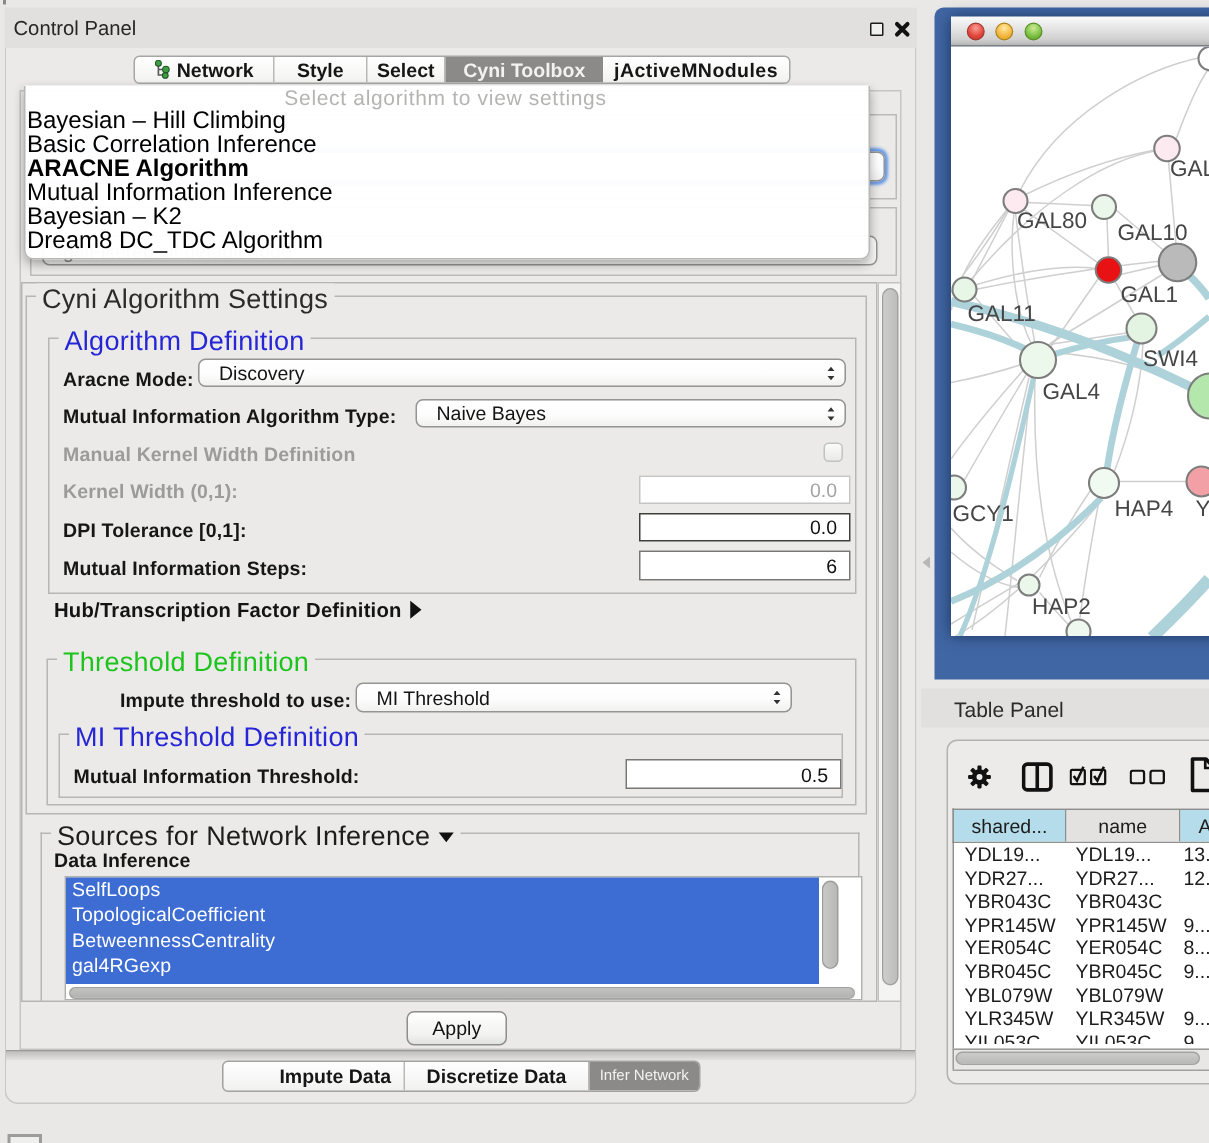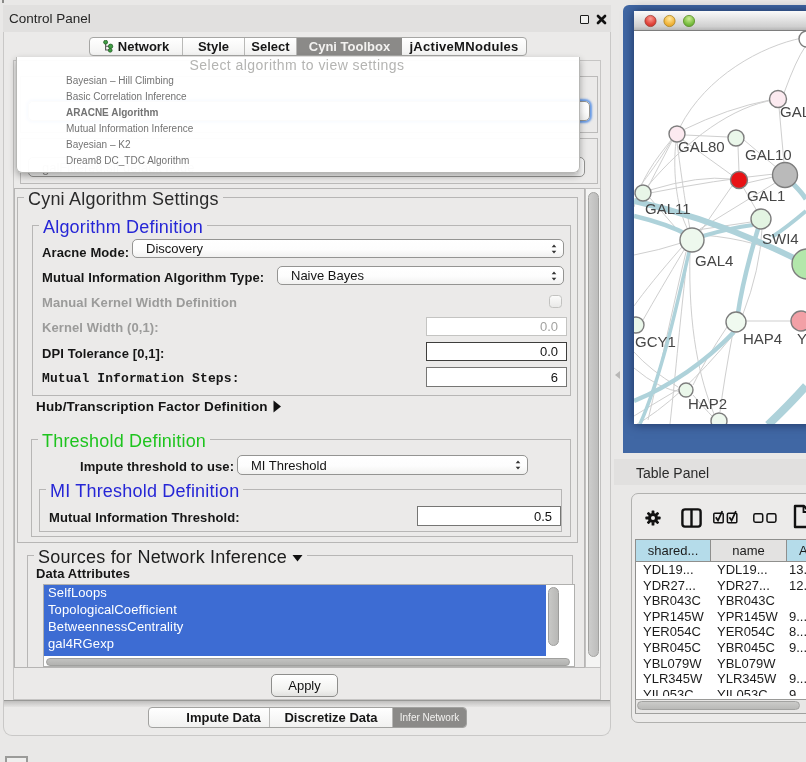--- a/index.html
+++ b/index.html
@@ -78,21 +78,21 @@
   <svg class="carets" viewBox="0 0 7 12">
       <path d="M0.8 4 L3.5 0.8 L6.2 4 Z M0.8 8 L3.5 11.2 L6.2 8 Z" fill="#333"></path>
     </svg>
 </div>
 <div class="lblg" style="left:42px;top:295px;">Manual Kernel Width Definition</div>
 <div class="abs" style="left:549px;top:295px;width:13px;height:13px;background:linear-gradient(180deg,#fbfbfa,#e9e9e8);border:1px solid #c2c2c0;border-radius:3.5px;box-sizing:border-box;"></div>
 <div class="lblg" style="left:42px;top:320px;">Kernel Width (0,1):</div>
 <div class="field" style="left:426px;top:317px;width:141px;height:19px;border:1px solid #c4c4c2;color:#a3a3a1;">0.0</div>
 <div class="lbl" style="left:42px;top:346px;">DPI Tolerance [0,1]:</div>
 <div class="field" style="left:426px;top:342px;width:141px;height:19px;border:1.6px solid #3e3e3c;">0.0</div>
-<div class="lbl" style="left:42px;top:371px;font-family:Liberation Mono, monospace;">Mutual Information Steps:</div>
+<div class="lbl" style="left:42px;top:371px;">Mutual Information Steps:</div>
 <div class="field" style="left:426px;top:367px;width:141px;height:20px;border:1.4px solid #767674;">6</div>
 
 <div class="abs" style="left:36px;top:399px;font-size:13.5px;font-weight:bold;letter-spacing:0.15px;color:#141414;">Hub/Transcription Factor Definition</div>
 <svg class="abs" style="left:272px;top:400px;" width="10" height="13" viewBox="0 0 10 13">
     <path d="M1.5 0.5 L9 6.5 L1.5 12.5 Z" fill="#111"></path>
   </svg>
 
 <div class="group" style="left:31px;top:439px;width:540px;height:98px;">
   <span class="gtitle" style="color:#1ec41e;">Threshold Definition</span>
 </div>
@@ -106,21 +106,21 @@
   <span class="gtitle" style="color:#2626d6;">MI Threshold Definition</span>
 </div>
 <div class="lbl" style="left:49px;top:510px;">Mutual Information Threshold:</div>
 <div class="field" style="left:417px;top:506px;width:144px;height:20px;border:1.4px solid #767674;">0.5</div>
 
 <div class="group" style="left:27px;top:555px;width:546px;height:113px;border-bottom:none;">
   <span class="gtitle" style="color:#1d1d1d;">Sources for Network Inference <svg width="11" height="8" viewBox="0 0 11 8" style="vertical-align:1px;">
         <path d="M0.5 1 L10.5 1 L5.5 7.5 Z" fill="#111"></path>
       </svg></span>
 </div>
-<div class="lbl" style="left:36px;top:566px;">Data Attributes</div>
+<div class="lbl" style="left:36px;top:566px;">Data Inference</div>
 
 <div class="abs" style="left:43px;top:584px;width:532px;height:83px;background:#ffffff;border:1px solid #b0b0ae;box-sizing:border-box;"></div>
 <div class="abs" style="left:44px;top:585px;width:502px;height:71px;background:#3d6cd3;color:#fff;font-size:13px;letter-spacing:0.12px;line-height:16.9px;padding-left:4px;box-sizing:border-box;overflow:hidden;">SelfLoops<br>TopologicalCoefficient<br>BetweennessCentrality<br>gal4RGexp</div>
 <div class="abs" style="left:548px;top:587px;width:11px;height:59px;background:linear-gradient(90deg,#c8c8c6,#b8b8b6);border:1px solid #9d9d9b;border-radius:5.5px;box-sizing:border-box;"></div>
 <div class="abs" style="left:46px;top:657.5px;width:524px;height:8px;background:linear-gradient(180deg,#c2c2c0,#b2b2b0);border:1px solid #a0a09e;border-radius:4px;box-sizing:border-box;"></div>
 
 <div class="abs" style="left:271px;top:674px;width:67px;height:23px;background:linear-gradient(180deg,#ffffff,#f2f2f0 70%,#e2e2e0);
      border:1px solid #8e8e8c;border-radius:5px;box-sizing:border-box;display:flex;align-items:center;justify-content:center;
      font-size:13px;color:#111;">Apply</div>
 
@@ -131,21 +131,21 @@
   <div style="width:122px;border-right:1px solid #b9b9b7;display:flex;align-items:center;justify-content:center;font-size:13px;font-weight:bold;color:#161616;">Discretize Data</div>
   <div style="flex:1;background:#8b8a88;display:flex;align-items:center;justify-content:center;font-size:10px;font-weight:normal;color:#f3f2f0;">Infer Network</div>
 </div>
 
 <div class="abs" style="left:5px;top:756px;width:19px;height:12px;border:2px solid #9b9b99;background:#efefee;"></div>
 
 <div class="abs" style="left:16px;top:57px;width:564px;height:116px;background:rgba(255,255,255,0.97);
      border:1px solid #b7b7b5;border-top:none;border-radius:0 0 6px 6px;box-sizing:border-box;
      box-shadow:0 3px 7px rgba(0,0,0,0.32);"></div>
 <div class="abs" style="left:15px;top:56.5px;width:564px;height:16px;font-size:14px;letter-spacing:0.45px;color:#b4b4b2;text-align:center;">Select algorithm to view settings</div>
-<div class="abs" style="left:18px;top:73px;width:558px;height:96px;font-size:10px;color:#737373;line-height:15.9px;white-space:nowrap;padding-left:48px;">Bayesian – Hill Climbing<br>Basic Correlation Inference<br><b>ARACNE Algorithm</b><br>Mutual Information Inference<br>Bayesian – K2<br>Dream8 DC_TDC Algorithm</div>
+<div class="abs" style="left:18px;top:73px;width:558px;height:96px;font-size:16px;color:#000000;line-height:15.9px;white-space:nowrap;">Bayesian – Hill Climbing<br>Basic Correlation Inference<br><b>ARACNE Algorithm</b><br>Mutual Information Inference<br>Bayesian – K2<br>Dream8 DC_TDC Algorithm</div>
 
 <div class="abs" style="left:623px;top:5px;width:190px;height:448px;background:#4067a4;border-radius:6px 0 0 0;"></div>
 <div class="abs" style="left:634px;top:11px;width:180px;height:413px;box-shadow:0 0 10px rgba(5,15,45,0.6);"></div>
 <div class="abs" style="left:634px;top:11px;width:180px;height:20px;
      background:linear-gradient(180deg,#fafafa 0%,#e3e3e3 45%,#cfcfcf 82%,#b6b6b6 100%);
      border-bottom:1px solid #7e7e7e;box-sizing:border-box;"></div>
 <svg class="abs" style="left:642px;top:13px;" width="56" height="16" viewBox="0 0 56 16">
   <defs>
     <radialGradient id="rg" cx="0.5" cy="0.3" r="0.8">
         <stop offset="0" stop-color="#fa9d94"></stop>

